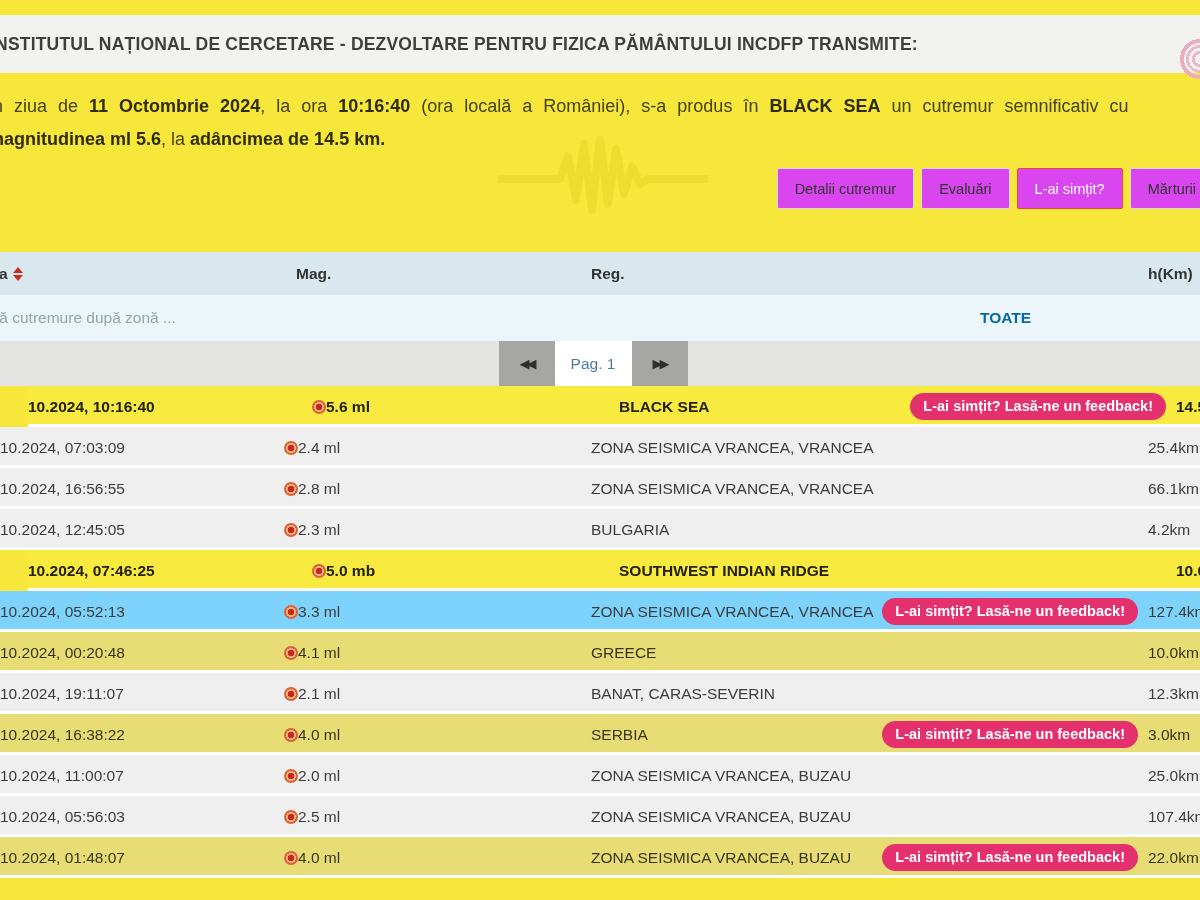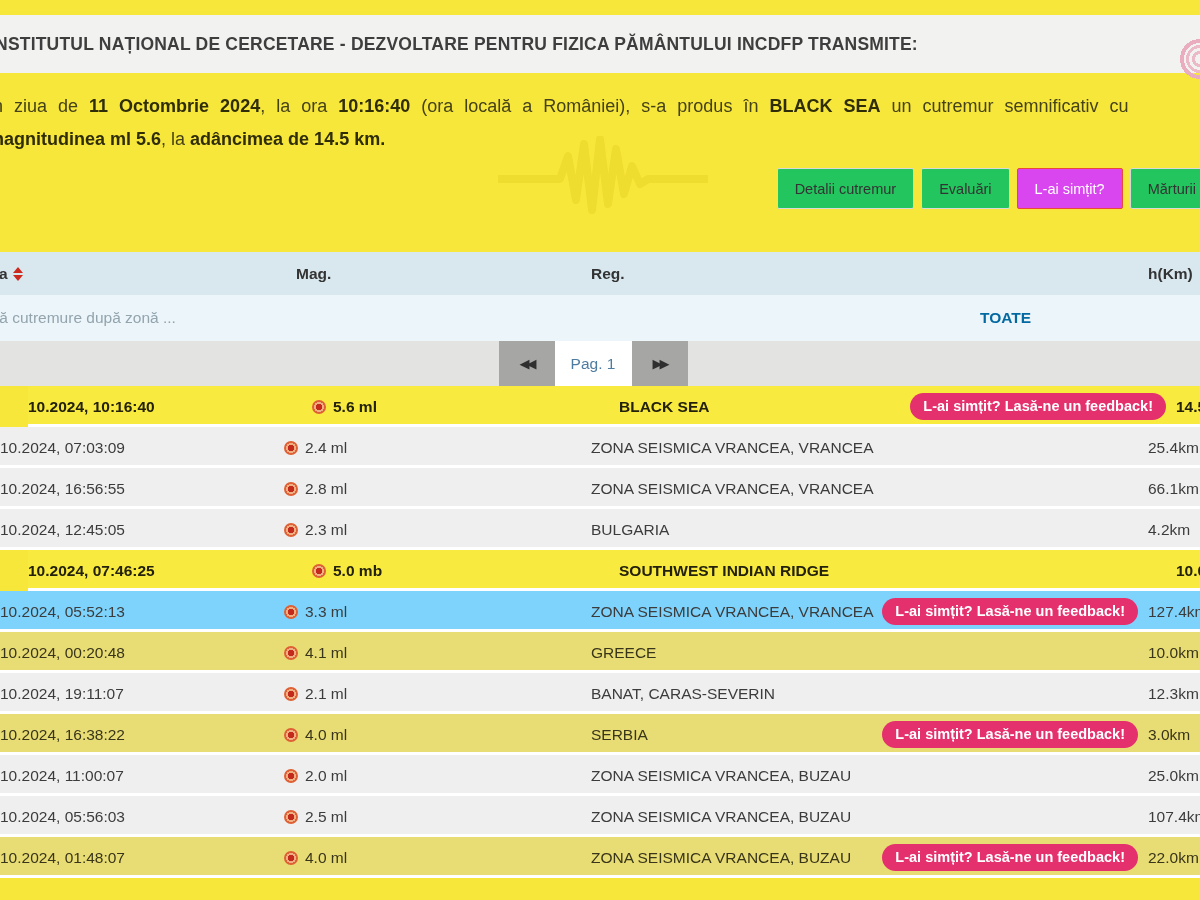--- a/index.html
+++ b/index.html
@@ -33,21 +33,21 @@
     font-size:18px; line-height:33px; color:#45421a; white-space:normal;
   }
   .banner-text .l1 { word-spacing:6px; }
   .banner-text b { color:#2f2d08; }
   .wave { position:absolute; left:498px; top:136px; opacity:0.9; }
 
   .btnrow {
     position:absolute; top:168px; right:-14px; display:flex; gap:7px;
   }
   .btn {
-    background:#22c55e; border:1px solid #d9d9d9; border-radius:2px;
+    background:#d946ef; border:1px solid #d9d9d9; border-radius:2px;
     font-family:"Liberation Sans", sans-serif;
     font-size:14.5px; color:#333; padding:0 17px; height:41px; white-space:nowrap;
   }
   .btn.red { background:#d946ef; border-color:#e8493a; color:#fff; }
 
   
   .thead {
     position:absolute; top:252px; left:0; width:1200px; height:43px;
     background:#d9e8ef; font-weight:700; font-size:15.5px; color:#333;
   }
@@ -93,21 +93,21 @@
   }
 
   
   .rows { position:absolute; top:386px; left:0; width:1200px; }
   .row { position:relative; width:1200px; height:41px; border-bottom:3px solid #ffffff; font-size:15.5px; }
   .r-yellow { background:#f8ea3e; font-weight:700; color:#23210a;margin-left:28px; }
   .r-gray   { background:#efefef; }
   .r-khaki  { background:#e8dc74; color:#39351a; }
   .r-mint   { background:#7dd3fc; }
   .c-date { position:absolute; left:0; top:0; line-height:41px; white-space:nowrap; }
-  .c-mag  { position:absolute; left:284px; top:0; height:41px; display:flex; align-items:center; gap:7px; white-space:nowrap; }
+  .c-mag  { position:absolute; left:284px; top:0; height:41px; display:flex; align-items:center; white-space:nowrap; }
   .c-reg  { position:absolute; left:591px; top:0; line-height:41px; white-space:nowrap; }
   .c-depth{ position:absolute; left:1148px; top:0; line-height:41px; white-space:nowrap; }
   .bullseye {
     width:14px; height:14px; border-radius:50%; flex:0 0 14px;
     background:radial-gradient(circle, #c42a1c 0 3px, #f0af80 3px 5px, #df6034 5px 7px);
   }
   .badge {
     position:absolute; right:62px; top:7px; height:27px; line-height:27px;
     background:#e5306e; color:#ffffff; font-weight:700; font-size:14.5px;
     padding:0 13px; border-radius:14px; white-space:nowrap; cursor:pointer;

